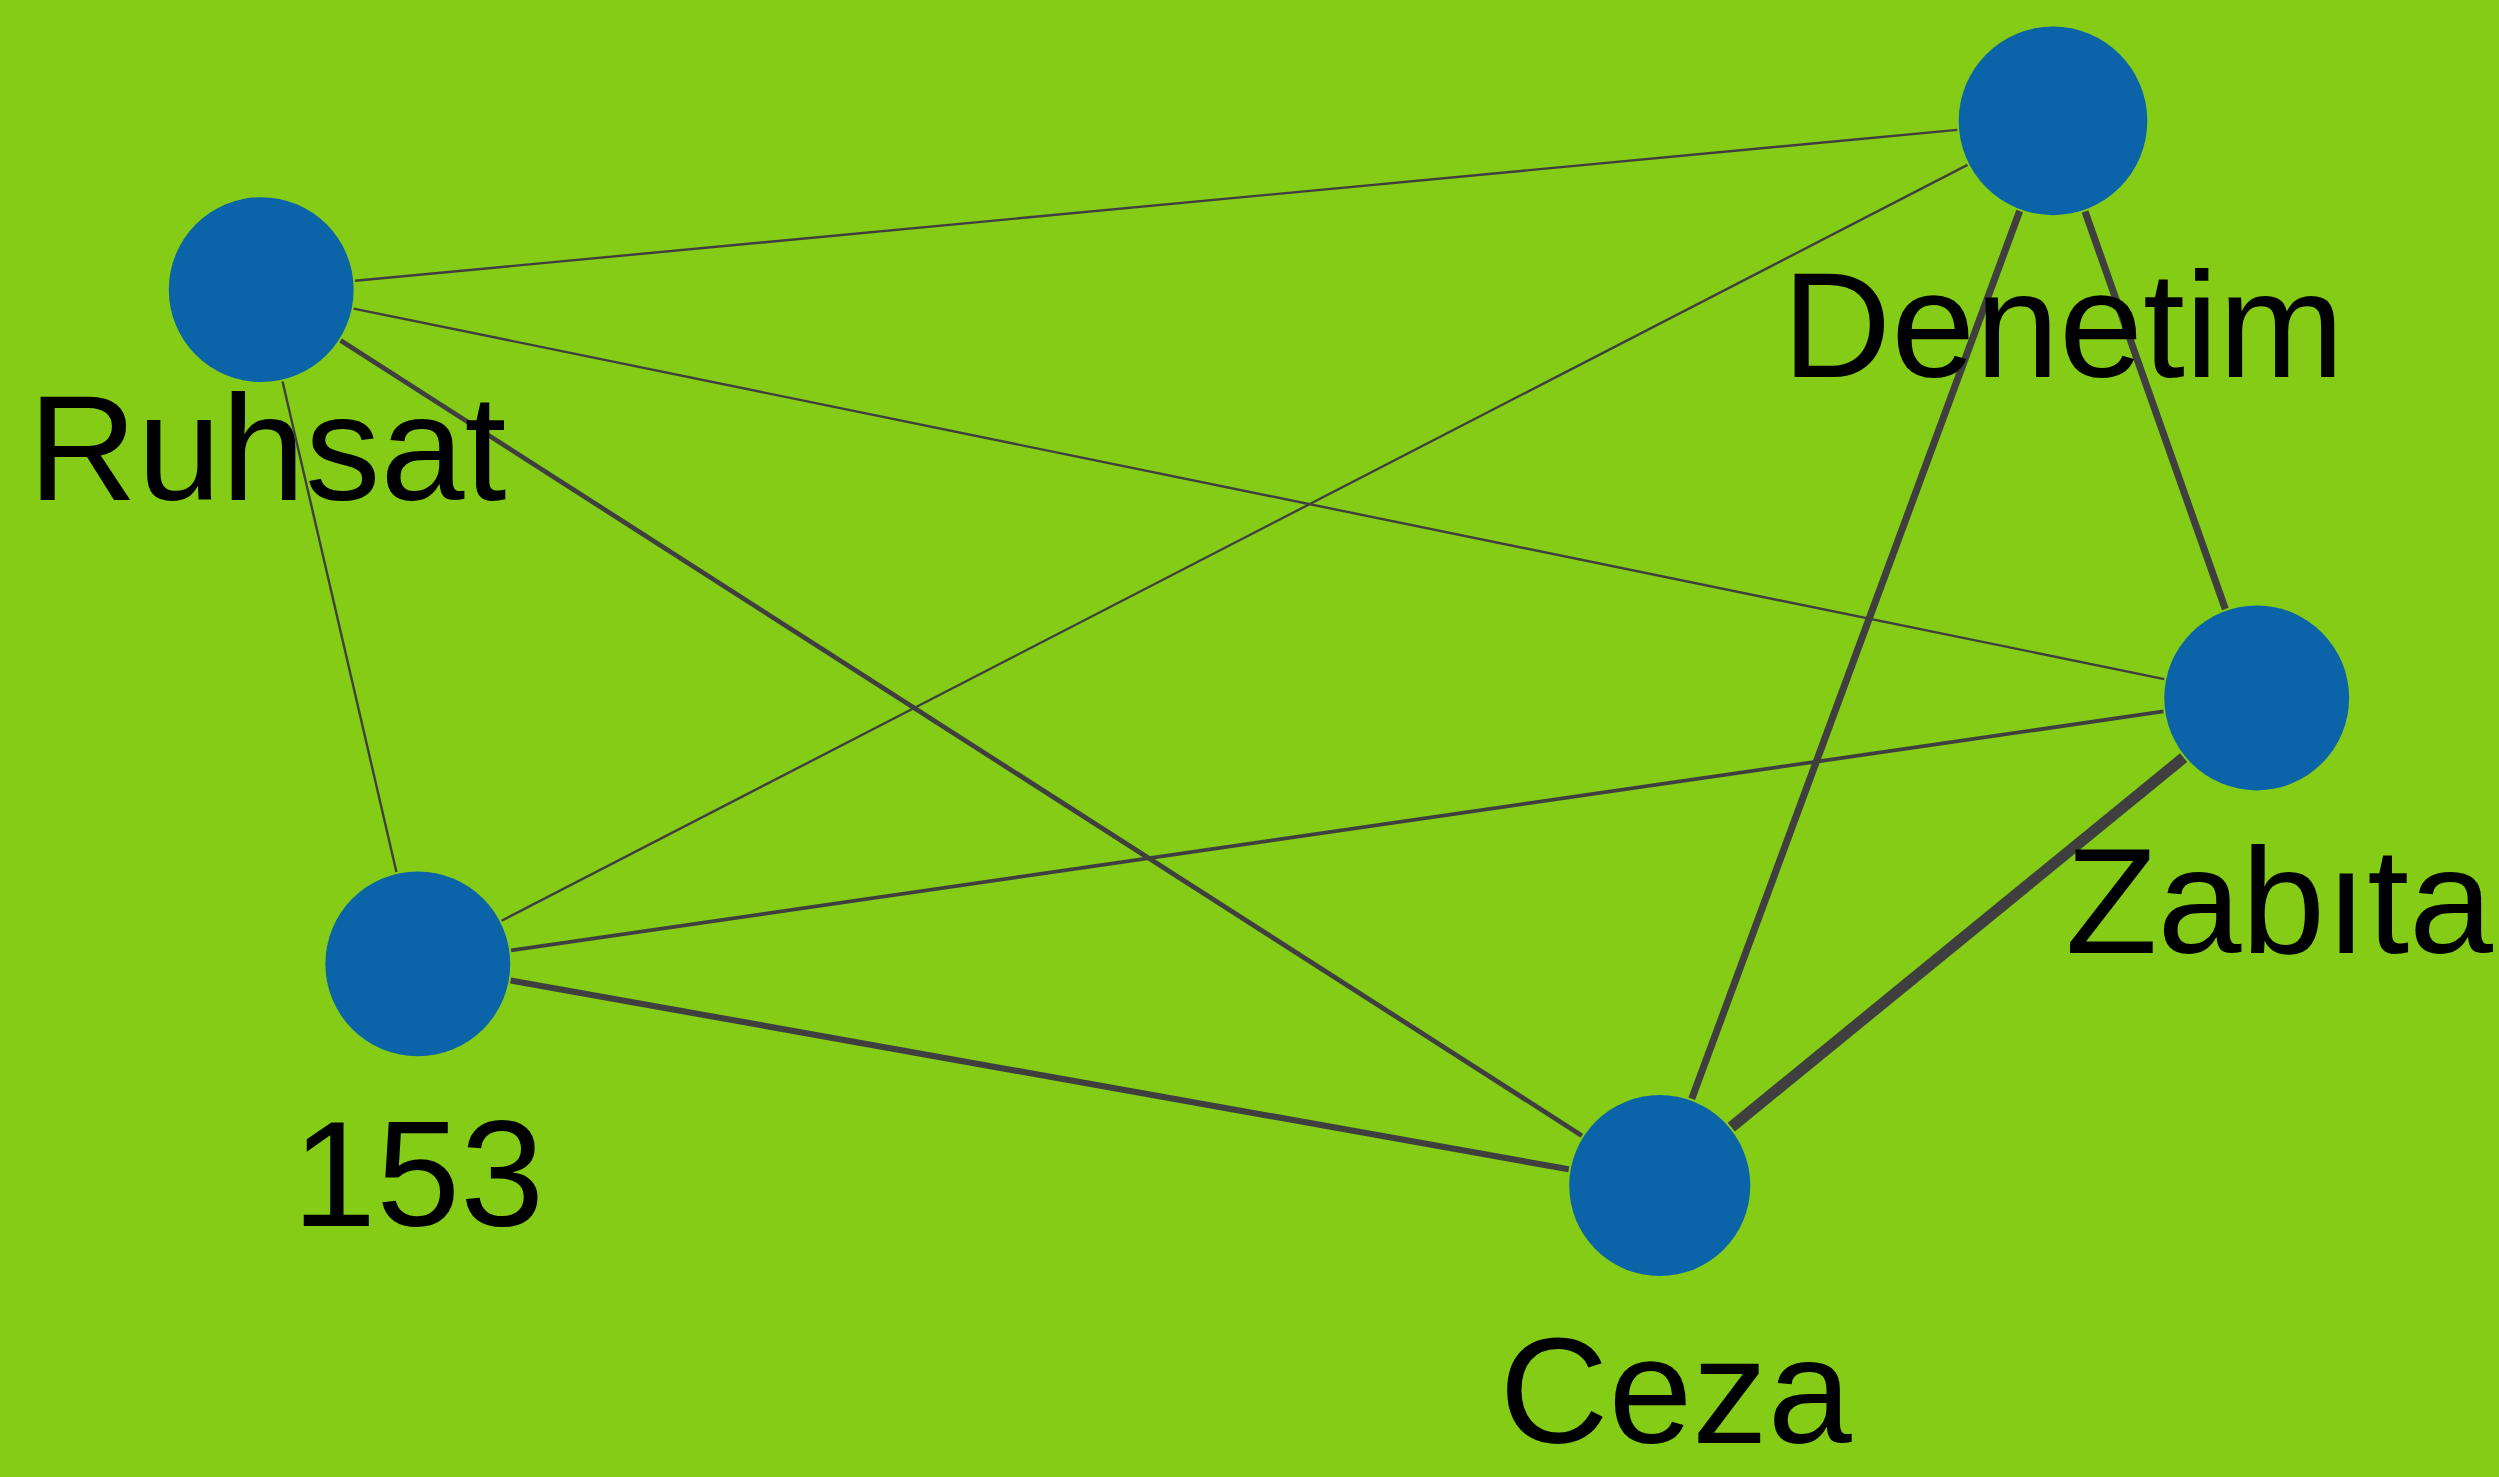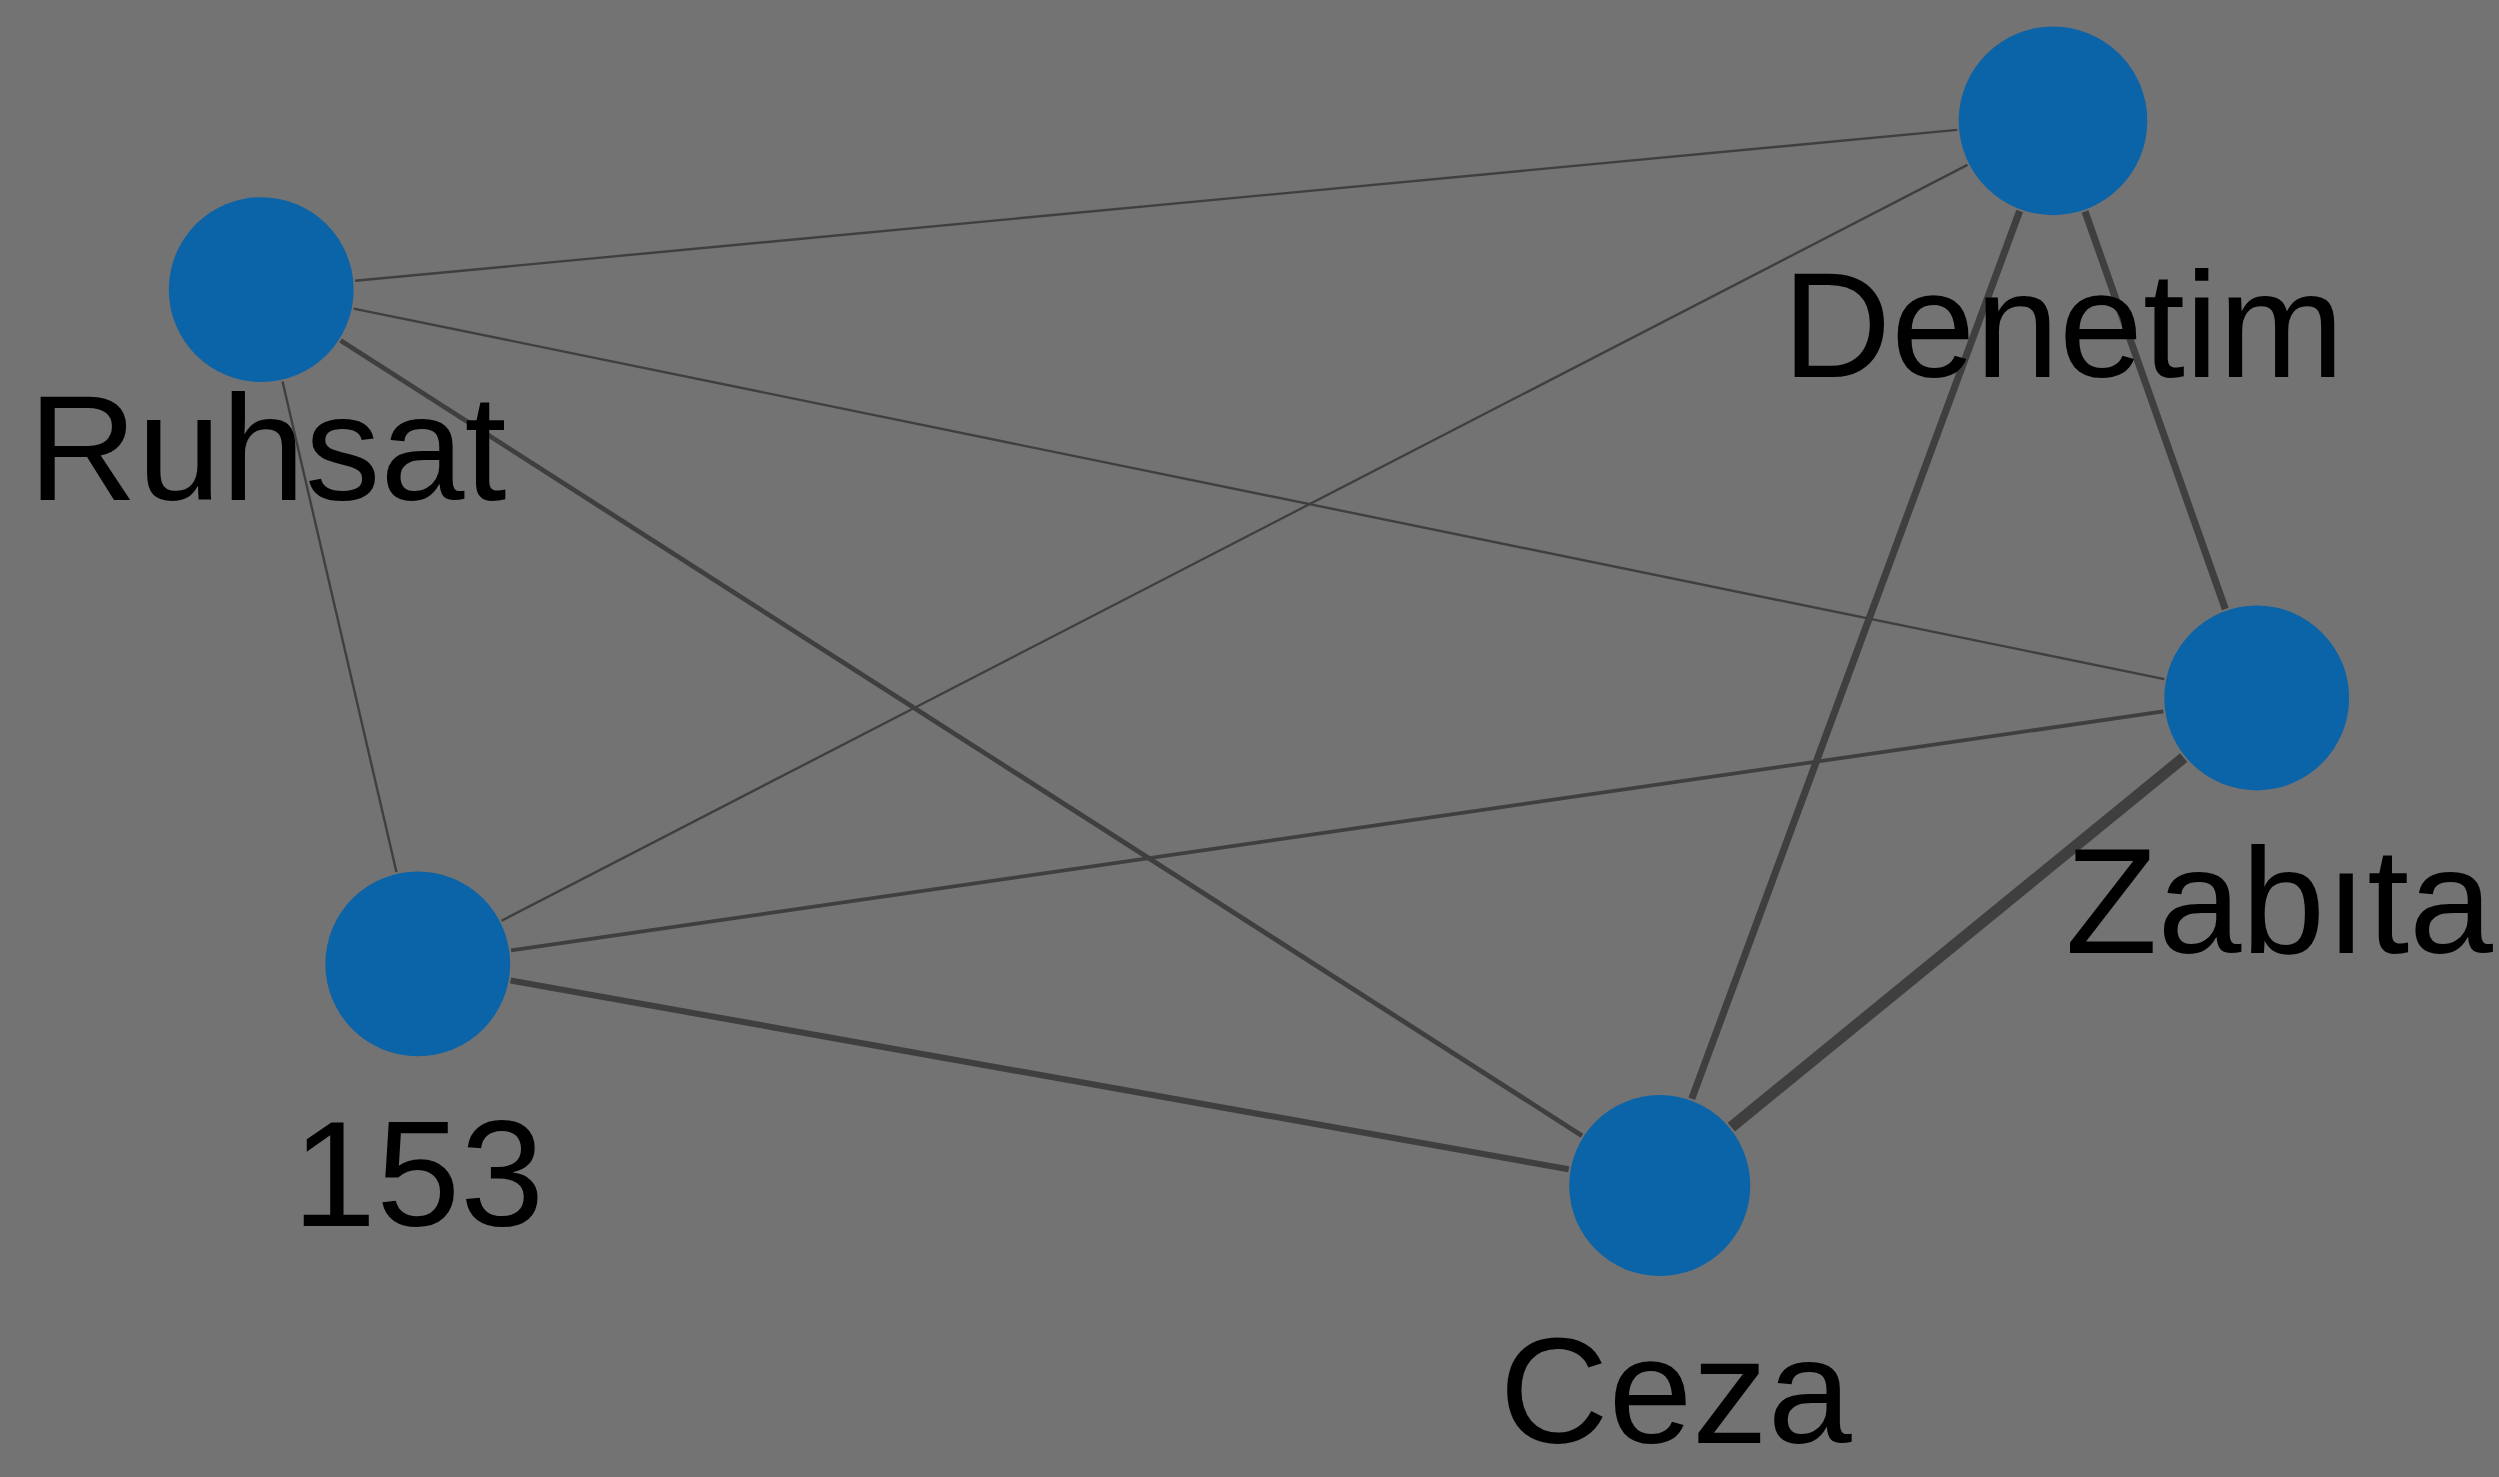--- a/index.html
+++ b/index.html
@@ -7,21 +7,21 @@
     padding: 0;
     background: #ffffff;
   }
   body {
     font-family: "Liberation Sans", sans-serif;
   }
   #graph-stage {
     position: relative;
     width: 2500px;
     height: 1478px;
-    background: #737373;
+    background: #84cc16;
     overflow: hidden;
     text-align: center;
   }
   #network-svg {
     position: absolute;
     left: 0;
     top: 0;
     width: 2500px;
     height: 1478px;
     display: block;

